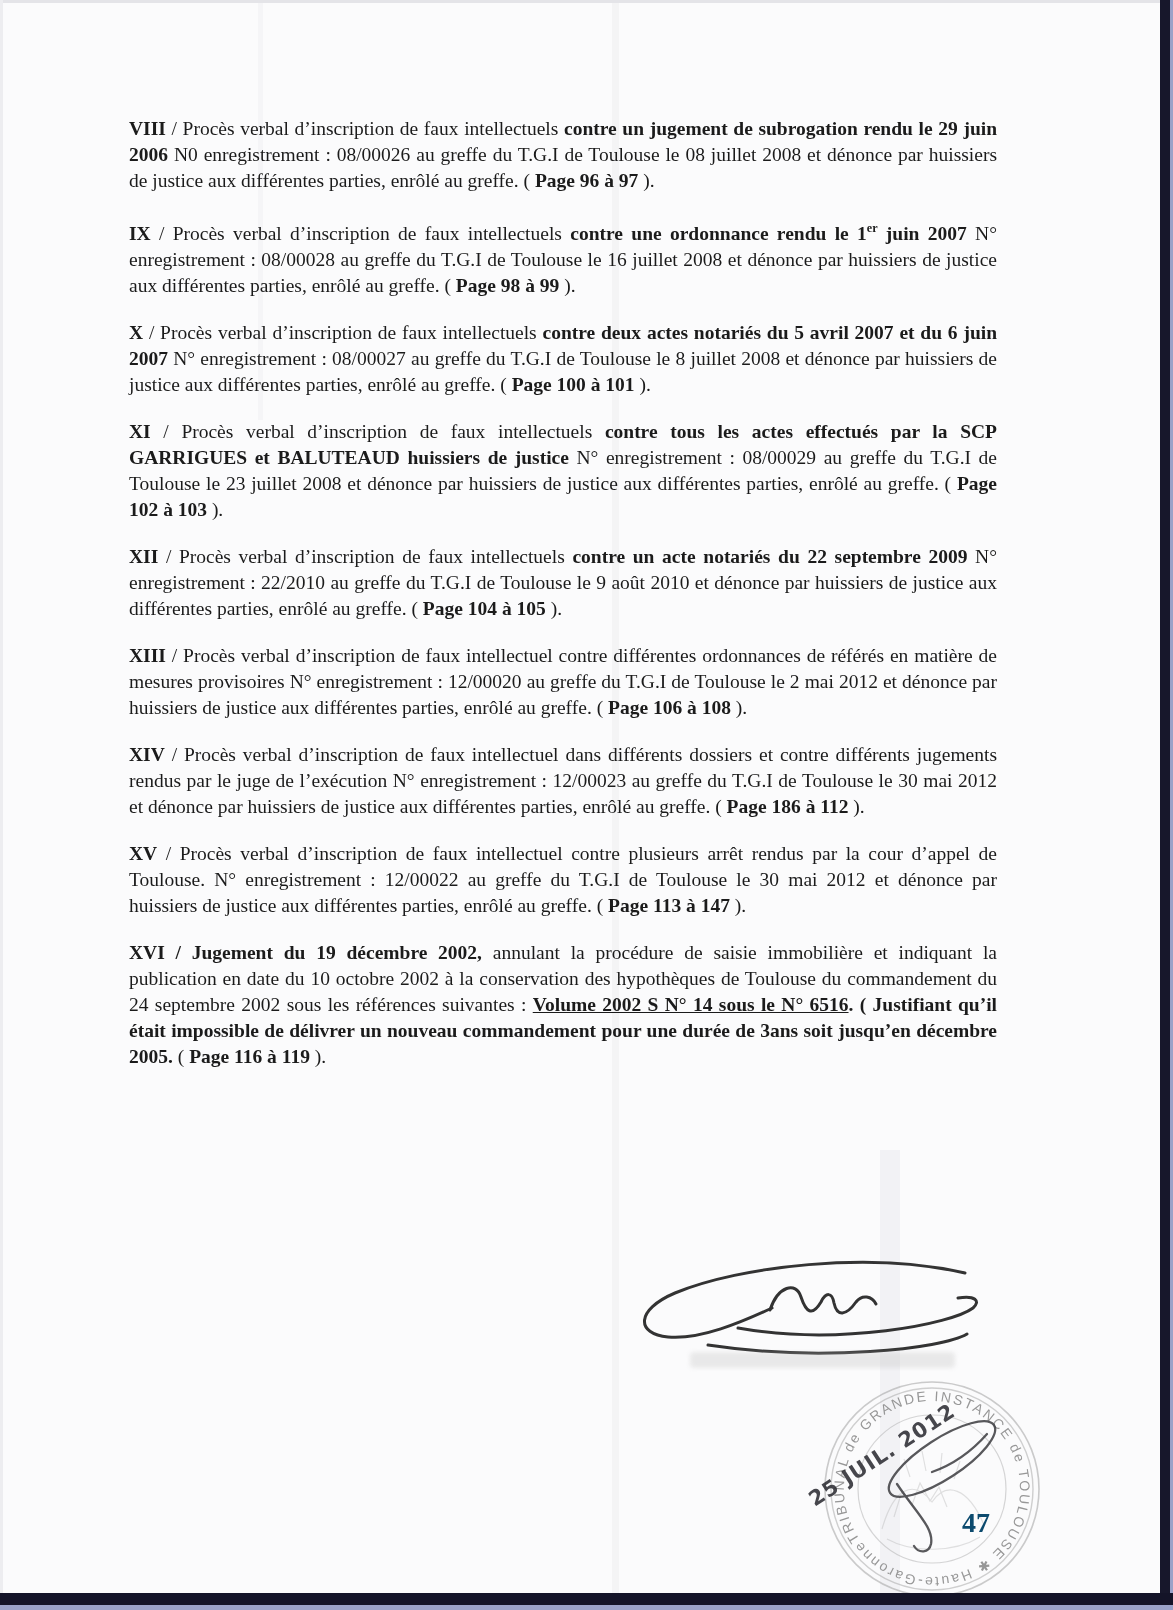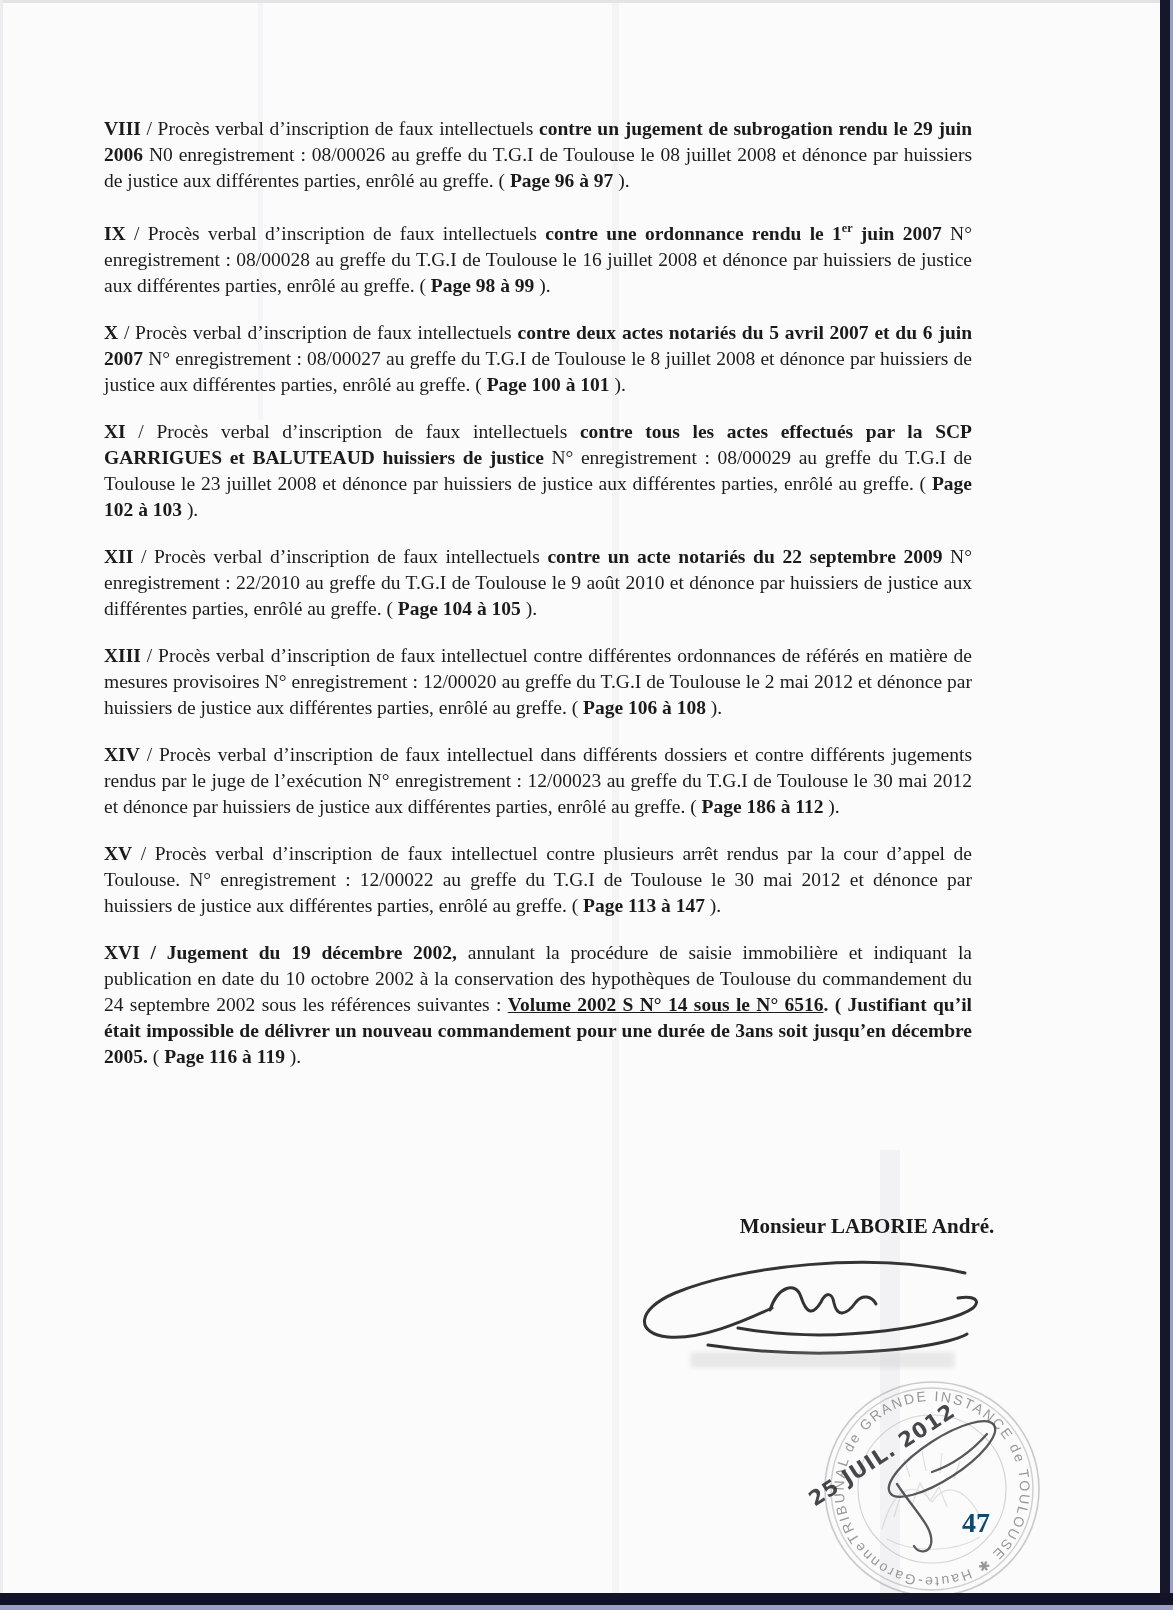--- a/index.html
+++ b/index.html
@@ -16,21 +16,21 @@
   .edge-bottom-dark{position:absolute;left:0;top:1593px;width:100%;height:12px;background:#141428;}
   .edge-bottom-outer{position:absolute;left:0;top:1605px;width:100%;height:5px;background:#9aa2c8;}
   
   .streak{position:absolute;background:rgba(110,110,120,0.05);}
   .streak.s1{left:612px;top:0;width:7px;height:1593px;}
   .streak.s2{left:258px;top:0;width:5px;height:420px;background:rgba(110,110,120,0.04);}
   .streak.s3{left:880px;top:1150px;width:20px;height:443px;background:rgba(110,110,130,0.06);}
   .smudge{position:absolute;left:690px;top:1352px;width:265px;height:16px;
     background:#bfbfbf;opacity:.30;filter:blur(2px);border-radius:4px;}
 
-  .content{position:absolute;left:104px;top:116px;width:868px;font-family:Liberation Serif, serif;}
+  .content{position:absolute;left:129px;top:116px;width:868px;font-family:Liberation Serif, serif;}
   .para{margin:0 0 21px 0;font-size:19.5px;line-height:26px;text-align:justify;}
   .b{font-weight:bold;}
   .u{text-decoration:underline;}
   .sup{vertical-align:super;font-size:0.62em;}
 
   .sig-block{position:absolute;left:667px;top:1213px;width:400px;text-align:center;}
   .sig-name{font-weight:bold;font-size:21px;line-height:27px;}
   .sig-date{font-size:20px;line-height:25px;}
 
   .signature-svg{position:absolute;left:620px;top:1248px;}
@@ -93,21 +93,20 @@
 
     <p class="para">
       <span class="b">XVI / Jugement du 19 décembre 2002,</span><span> annulant la procédure de saisie immobilière et indiquant la publication en date du 10 octobre 2002 à la conservation des hypothèques de Toulouse du commandement du 24 septembre 2002 sous les références suivantes : </span><span class="b u">Volume 2002 S N° 14 sous le N° 6516</span><span class="b">. ( Justifiant qu’il était impossible de délivrer un nouveau commandement pour une durée de 3ans soit jusqu’en décembre 2005.</span><span> ( </span><span class="b">Page 116 à 119</span><span> ).</span>
     </p>
 
 
 
   </div>
 
   <div class="sig-block">
-    <div class="sig-name">Monsieur LABORIE André.</div>
   </div>
 
   <svg class="signature-svg" width="370" height="120" viewBox="0 0 370 120">
     <g fill="none" stroke="#1e1e1e" stroke-width="3" stroke-linecap="round" opacity="0.9">
       <path d="M345,25 C250,3 120,18 55,45 C15,62 16,86 48,89 C80,92 122,74 152,60"></path>
       <path d="M150,62 C158,38 176,33 181,49 C186,64 192,69 201,54 C206,44 212,44 214,55 C217,69 226,68 236,54 C242,46 252,48 256,56"></path>
       <path d="M118,80 C220,98 332,76 353,60 C361,53 355,47 338,50"></path>
       <path d="M88,97 C200,114 322,101 347,86"></path>
     </g>
   </svg>

